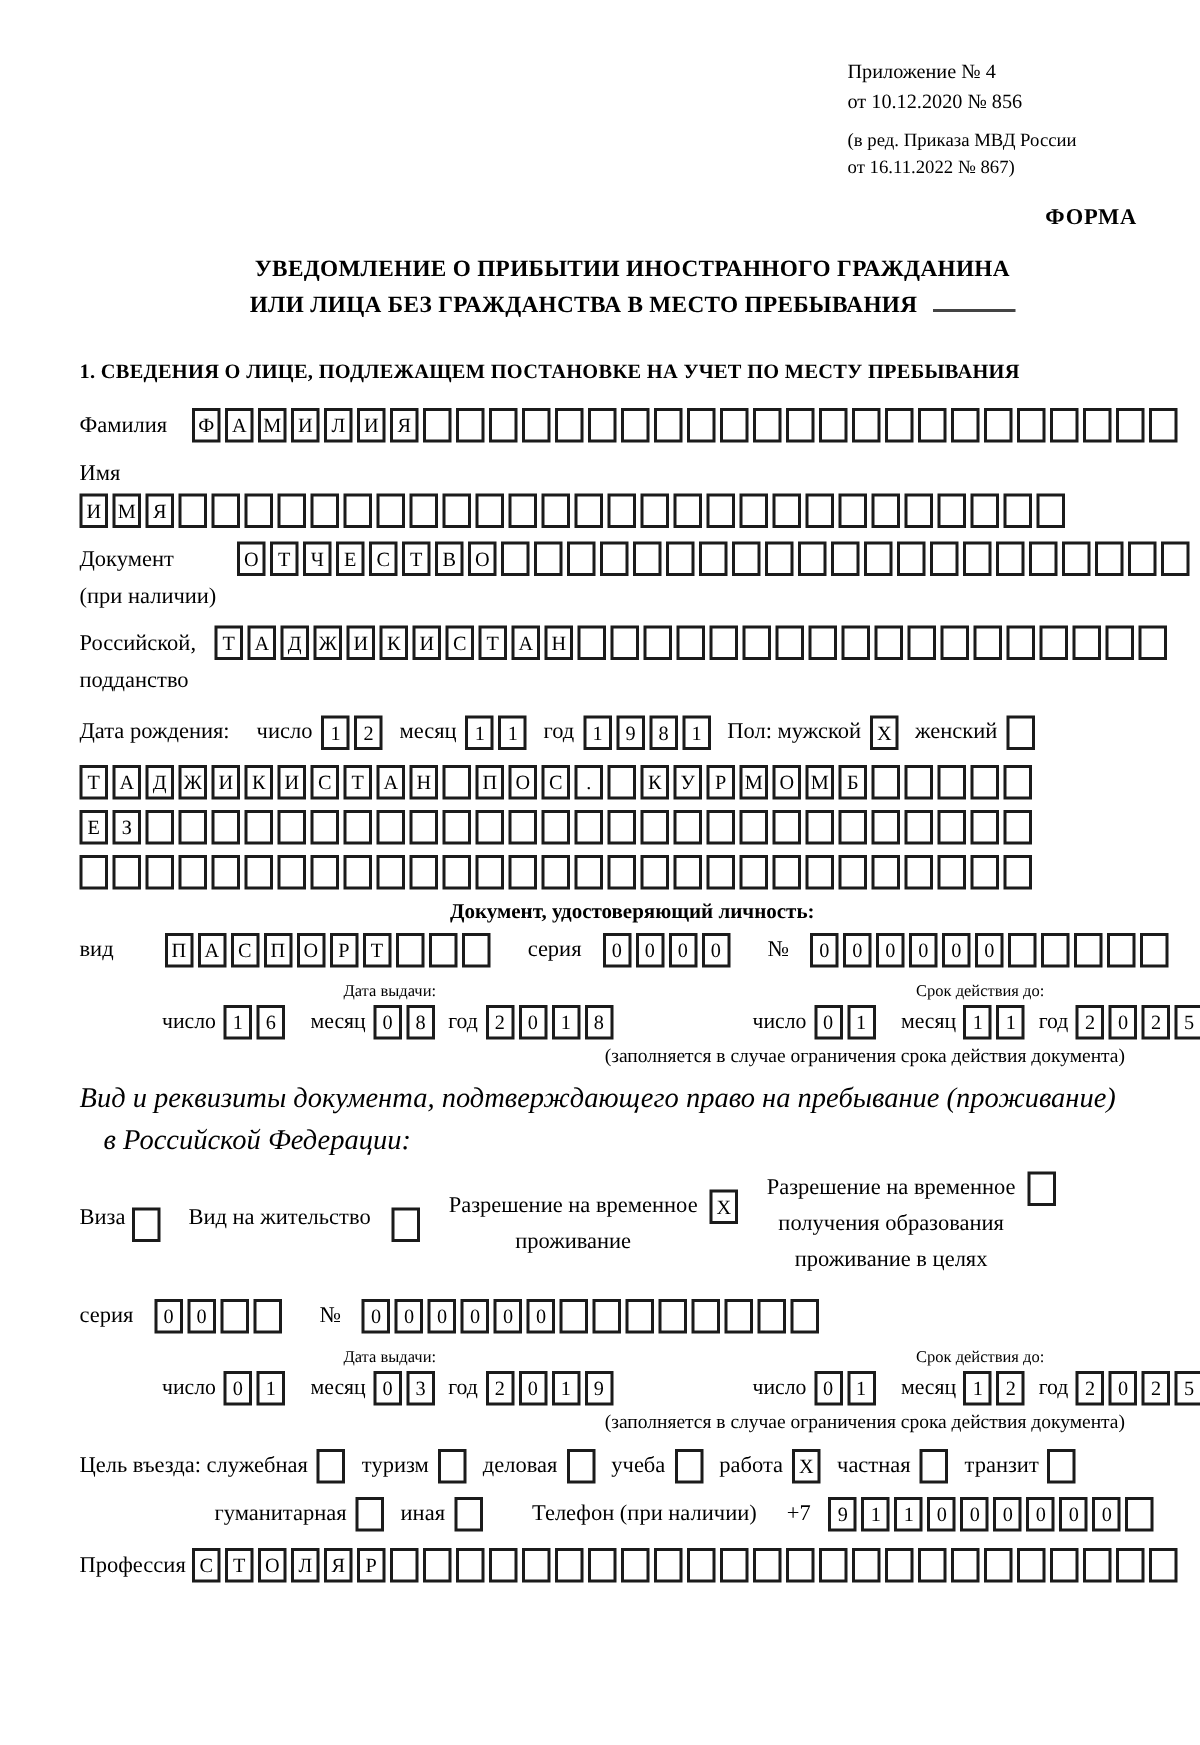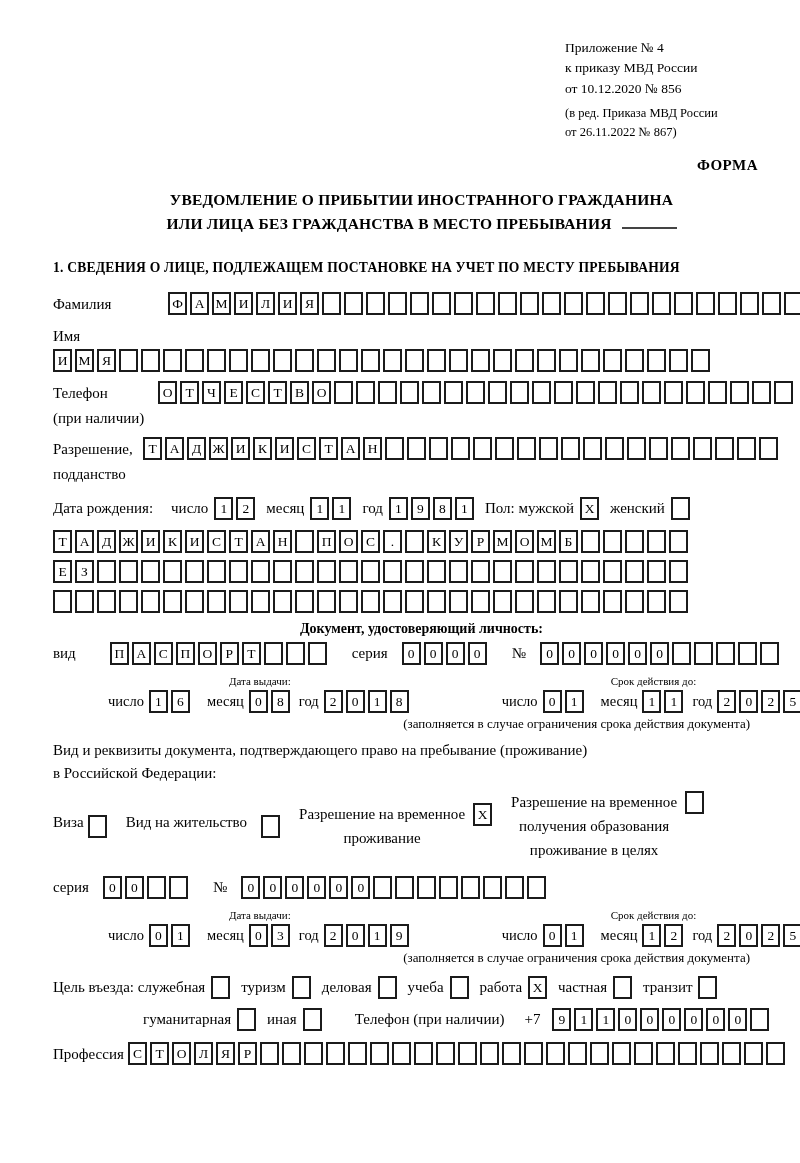--- a/index.html
+++ b/index.html
@@ -31,58 +31,57 @@
   .doc-head{text-align:center;font-weight:bold;font-size:14px;margin-top:8px;}
 
   .dates-row{display:flex;margin-top:10px;}
   .dblock{flex:0 0 auto;}
   .dhead{text-align:center;font-size:11px;margin-bottom:3px;}
   .dline{display:flex;align-items:center;font-size:14.5px;}
   .dline .dl{margin-right:5px;}
   .dline .gap{width:14px;}
   .note{font-size:13px;margin-top:3px;text-align:right;padding-right:40px;}
 
-  .intro{font-size:15px;margin-top:10px;}
+  .intro{font-size:19px;margin-top:10px;font-style:italic;}
   .opt-row{display:flex;align-items:center;margin-top:8px;font-size:15px;}
   .opt{display:flex;align-items:flex-start;margin-right:16px;}
   .opt .cells{margin-left:8px;margin-top:1px;}
   .optlines{text-align:center;line-height:24px;}
 
   .inline-row{display:flex;align-items:center;font-size:15px;}
   .inline-row .cells{margin:0 8px 0 6px;}
   .mls{margin-left:14px;margin-right:8px;}
   .mrs{margin-right:8px;}
 </style>
 </head>
 <body>
 
 <div class="page">
 
   <div class="hdr">
     <div>Приложение № 4</div>
-    <div>к приказу МВД России</div>
     <div>от 10.12.2020 № 856</div>
     <div class="hdr-sub">
       <div>(в ред. Приказа МВД России</div>
-      <div>от 26.11.2022 № 867)</div>
+      <div>от 16.11.2022 № 867)</div>
     </div>
   </div>
 
   <div class="forma">ФОРМА</div>
 
   <div class="title">
     <div>УВЕДОМЛЕНИЕ О ПРИБЫТИИ ИНОСТРАННОГО ГРАЖДАНИНА</div>
     <div>
       <span>ИЛИ ЛИЦА БЕЗ ГРАЖДАНСТВА В МЕСТО ПРЕБЫВАНИЯ</span><span class="blank"></span>
     </div>
   </div>
 
   <div class="sec">1. СВЕДЕНИЯ О ЛИЦЕ, ПОДЛЕЖАЩЕМ ПОСТАНОВКЕ НА УЧЕТ ПО МЕСТУ ПРЕБЫВАНИЯ</div>
 
-  <div class="row" style="margin-top:16px;gap:40px;">
+  <div class="row" style="margin-top:16px;">
     <div class="lbl w75">Фамилия</div>
     <div class="cells">
         <span class="cell">Ф</span>
         <span class="cell">А</span>
         <span class="cell">М</span>
         <span class="cell">И</span>
         <span class="cell">Л</span>
         <span class="cell">И</span>
         <span class="cell">Я</span>
         <span class="cell"></span>
@@ -142,21 +141,21 @@
         <span class="cell"></span>
         <span class="cell"></span>
         <span class="cell"></span>
         <span class="cell"></span>
         <span class="cell"></span>
       </div>
   </div>
 
   <div class="row" style="margin-top:9px;">
     <div class="lblcol w105">
-      <div>Телефон</div>
+      <div>Документ</div>
       <div>(при наличии)</div>
     </div>
     <div class="cells">
         <span class="cell">О</span>
         <span class="cell">Т</span>
         <span class="cell">Ч</span>
         <span class="cell">Е</span>
         <span class="cell">С</span>
         <span class="cell">Т</span>
         <span class="cell">В</span>
@@ -180,21 +179,21 @@
         <span class="cell"></span>
         <span class="cell"></span>
         <span class="cell"></span>
         <span class="cell"></span>
         <span class="cell"></span>
       </div>
   </div>
 
   <div class="row" style="margin-top:6px;">
     <div class="lblcol w90">
-      <div>Разрешение,</div>
+      <div>Российской,</div>
       <div>подданство</div>
     </div>
     <div class="cells">
         <span class="cell">Т</span>
         <span class="cell">А</span>
         <span class="cell">Д</span>
         <span class="cell">Ж</span>
         <span class="cell">И</span>
         <span class="cell">К</span>
         <span class="cell">И</span>
@@ -434,21 +433,21 @@
             <span class="cell">0</span>
             <span class="cell">2</span>
             <span class="cell">5</span>
           </div>
       </div>
     </div>
   </div>
   <div class="note">(заполняется в случае ограничения срока действия документа)</div>
 
   <div class="intro">Вид и реквизиты документа, подтверждающего право на пребывание (проживание)</div>
-  <div class="intro" style="margin-top:6px;">в Российской Федерации:</div>
+  <div class="intro" style="margin-top:6px;margin-left:16px;">в Российской Федерации:</div>
 
   <div class="opt-row">
     <div class="opt">
       <span>Виза</span>
       <div class="cells" style="margin-left:4px;">
           <span class="cell"></span>
         </div>
     </div>
     <div class="opt">
       <span>Вид на жительство</span>

